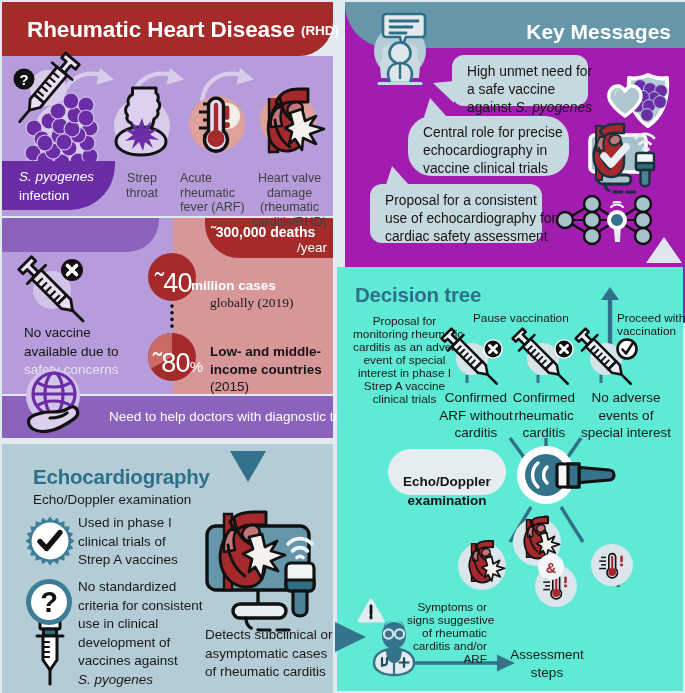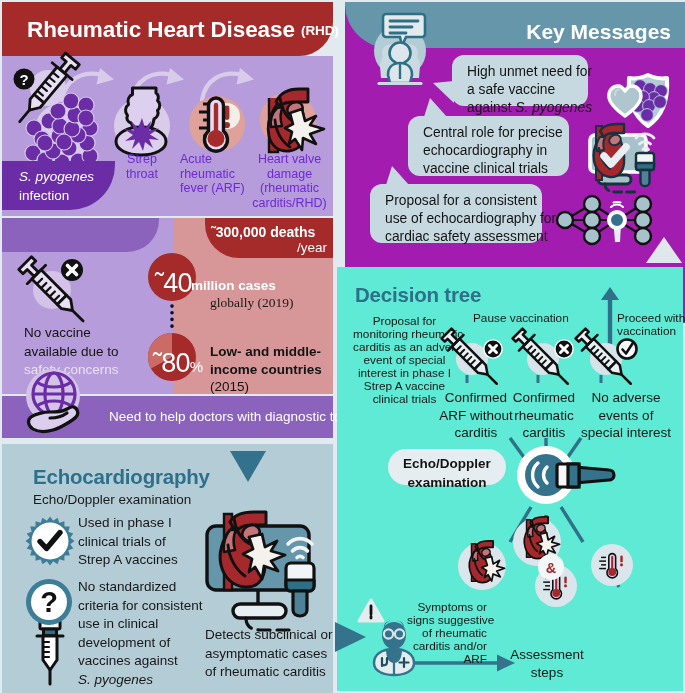--- a/index.html
+++ b/index.html
@@ -21,21 +21,21 @@
 
   #sec2{position:absolute;left:0;top:216px;width:331px;height:176px;background:#B69CDA;}
   #sec2pink{position:absolute;left:171px;top:0;width:160px;height:176px;background:#D79798;}
   #impactbar{position:absolute;left:0;top:0;width:157px;height:34px;background:#8C63BC;border-bottom-right-radius:32px;}
   #deathbox{position:absolute;left:203px;top:0;width:128px;height:40px;background:#A52A2A;border-bottom-left-radius:34px;}
 
   #sec3{position:absolute;left:0;top:394px;width:331px;height:42px;background:#8C63BC;}
 
   #sec4{position:absolute;left:0;top:442px;width:331px;height:251px;background:#B4CCD6;}
 
-  .lbl{font-size:12.5px;color:#6d28d9;line-height:14.6px;}
+  .lbl{font-size:12.5px;color:#404040;line-height:14.6px;margin-top:19px;}
   #impacttxt{left:17px;top:6px;font-size:13.5px;color:#fff;line-height:18px;}
   #deathtxt{left:209px;top:6px;font-size:14px;font-weight:bold;color:#fff;}
   #deathunit{left:209px;top:22px;width:116px;text-align:right;font-size:13.5px;color:#fff;}
   #novac{left:22px;top:106px;font-size:13.5px;color:#141414;line-height:18.5px;}
   #novac .lt{color:#EAE2F4;}
   #stat1{left:153px;top:50px;font-size:27px;color:#fff;letter-spacing:-0.8px;}
   #stat1b{left:189px;top:60px;font-size:13.5px;font-weight:bold;color:#fff;}
   #stat1s{left:208px;top:77px;font-size:13.5px;color:#1a1a1a;font-family:Liberation Serif, serif;}
   #stat2{left:151px;top:130px;font-size:27px;color:#fff;letter-spacing:-0.8px;}
   #pct{font-size:15px;}
@@ -54,32 +54,32 @@
 
   
   #rightcol{position:absolute;left:337px;top:2px;width:346px;height:689px;}
   #km{position:absolute;left:8px;top:0;width:346px;height:321px;background:#a21caf;overflow:hidden;}
   #kmtop{position:absolute;left:0;top:0;width:346px;height:46px;background:#6596A9;border-bottom-left-radius:44px;}
   #dt{position:absolute;left:0;top:265px;width:346px;height:424px;background:#5eead4;}
   #kmtitle{left:0;top:18px;width:326px;text-align:right;font-size:21px;font-weight:bold;color:#fff;}
   .bub{position:absolute;background:#C7D9E0;border-radius:12px;font-size:13.8px;color:#141414;line-height:18px;padding-top:8px;padding-left:15px;box-sizing:border-box;white-space:nowrap;}
   .bub i{font-style:italic;}
   #bub1{left:107px;top:53px;width:136px;height:51px;}
-  #bub2{left:63px;top:114px;width:161px;height:60px;}
+  #bub2{left:63px;top:114px;width:161px;height:60px;border-radius:24px;}
   #bub3{left:25px;top:182px;width:172px;height:59px;}
   #dttitle{left:18px;top:16px;font-size:20.5px;font-weight:bold;color:#2D7089;letter-spacing:-0.2px;}
   .dtt{font-size:11.8px;color:#181818;line-height:13px;}
   .dtb{font-size:13.5px;color:#181818;line-height:17.5px;}
   #dtprop{left:0;top:48px;width:103px;text-align:center;white-space:pre;margin-left:16px;}
   #dtpause{left:136px;top:45px;}
   #dtproceed{left:280px;top:45px;}
   #dtb1{left:89px;top:122px;width:100px;text-align:center;white-space:pre;}
   #dtb2{left:167px;top:122px;width:80px;text-align:center;white-space:pre;}
   #dtb3{left:239px;top:122px;width:100px;text-align:center;white-space:pre;}
-  #echopill{left:51px;top:182px;width:118px;height:36px;background:#E5EDF0;border-radius:23px;font-size:13.5px;font-weight:bold;color:#141414;line-height:19px;text-align:center;padding-top:5px;box-sizing:border-box;white-space:nowrap;}
+  #echopill{left:51px;top:182px;width:118px;height:46px;background:#E5EDF0;border-radius:23px;font-size:13.5px;font-weight:bold;color:#141414;line-height:19px;text-align:center;padding-top:23px;box-sizing:border-box;white-space:nowrap;}
   #dtsym{left:70px;top:334px;width:80px;text-align:right;white-space:pre;}
   #dtassess{left:160px;top:379px;width:100px;text-align:center;white-space:pre;}
 </style>
 </head>
 <body>
 
 <div id="root">
 
   <div id="leftcol">
 

